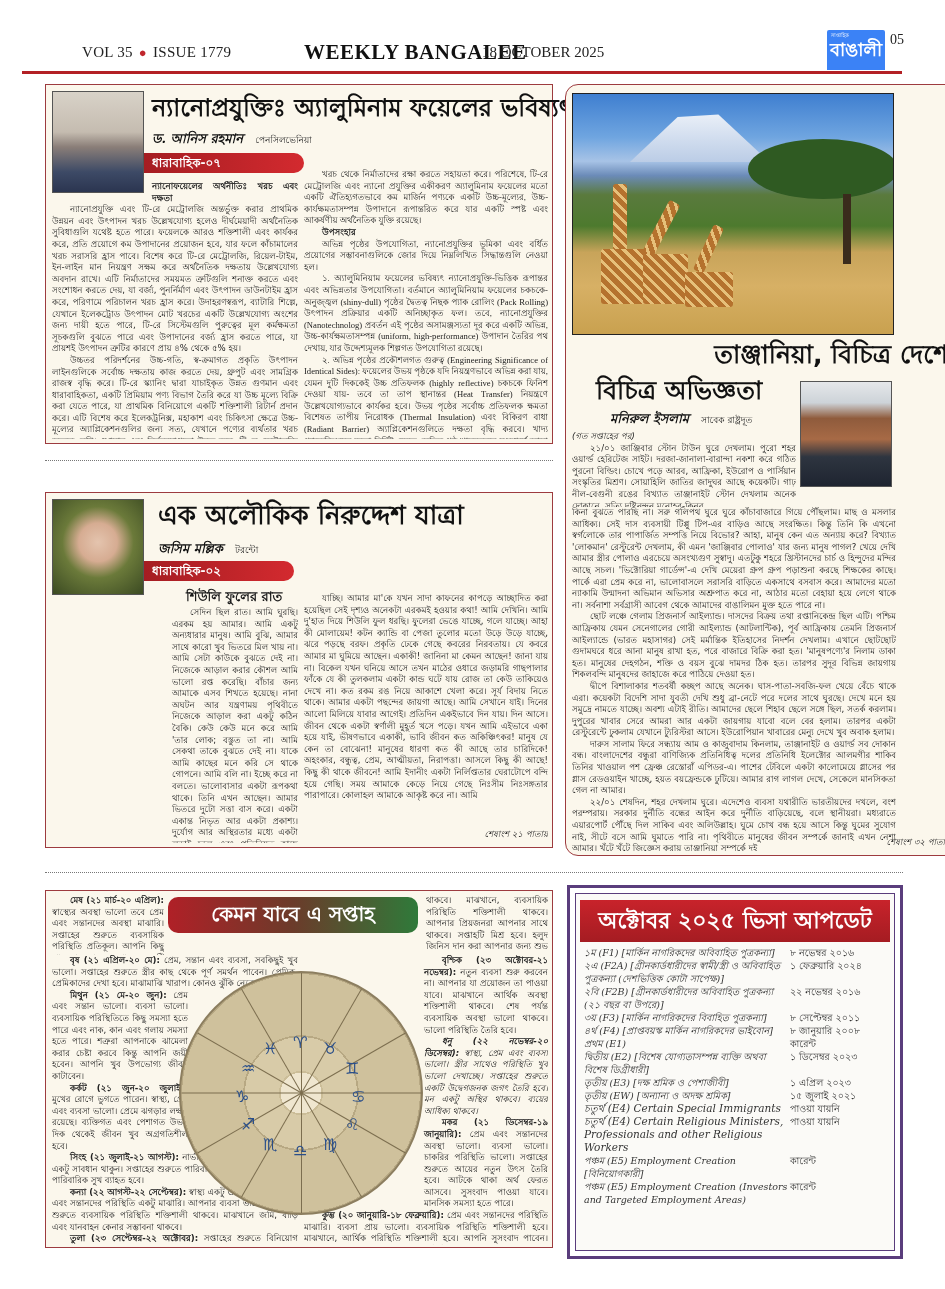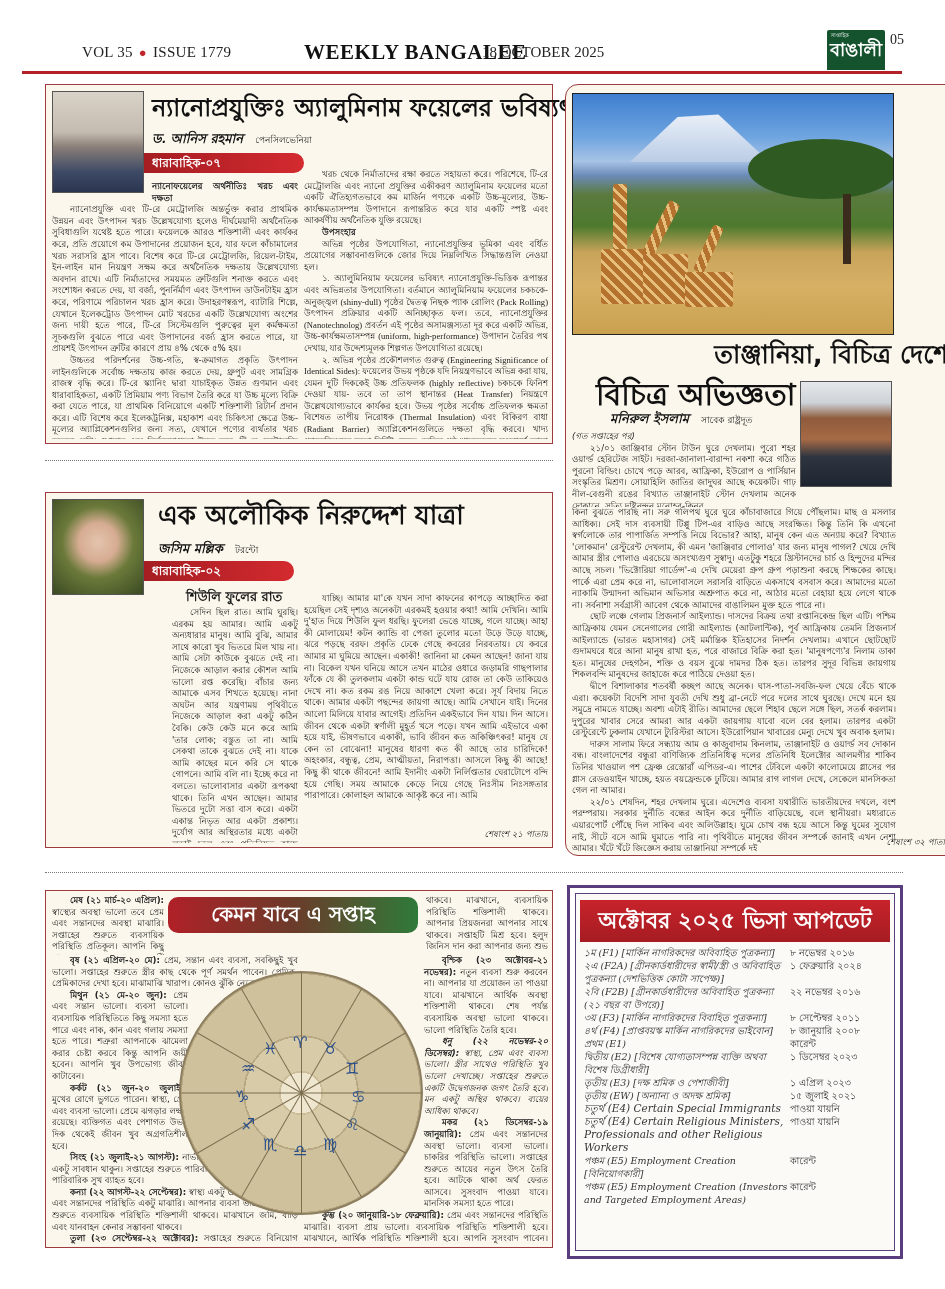--- a/index.html
+++ b/index.html
@@ -5,21 +5,21 @@
   * { box-sizing: border-box; margin: 0; padding: 0; }
   html, body { width: 945px; height: 1289px; background: #ffffff; overflow: hidden; }
   body { position: relative; font-family: "DejaVu Serif", serif; color: #1a1a1a; }
 
   
   .masthead { position: absolute; left: 22px; top: 30px; width: 900px; height: 42px; }
   .mh-vol { position: absolute; left: 60px; top: 14px; font-family: "Liberation Serif", serif; font-size: 15px; color: #222; letter-spacing: .3px; }
   .mh-vol .dot { color: #c0272d; font-size: 13px; margin: 0 6px; }
   .mh-title { position: absolute; left: 180px; top: 10px; font-family: "Liberation Serif", serif; font-weight: bold; font-size: 21px; color: #111; letter-spacing: .5px; }
   .mh-date { position: absolute; left: 320px; top: 14px; font-family: "Liberation Serif", serif; font-size: 15px; color: #222; margin-left: 140px; }
-  .mh-logo { position: absolute; left: 805px; top: 0; width: 58px; height: 40px; background: #14532d; color: #fff; font-family: "DejaVu Sans", sans-serif; font-weight: bold; font-size: 18px; display: flex; align-items: flex-end; justify-content: center; padding-bottom: 3px; border-radius: 2px 2px 0 0; }
+  .mh-logo { position: absolute; left: 805px; top: 0; width: 58px; height: 40px; background: #3b82f6; color: #fff; font-family: "DejaVu Sans", sans-serif; font-weight: bold; font-size: 18px; display: flex; align-items: flex-end; justify-content: center; padding-bottom: 3px; border-radius: 2px 2px 0 0; }
   .mh-logo small { position: absolute; top: 2px; left: 4px; font-size: 5px; font-weight: normal; color: #fff; }
   .mh-page { position: absolute; left: 868px; top: 2px; font-family: "Liberation Serif", serif; font-size: 14px; color: #222; }
   .mh-rule { position: absolute; left: 22px; top: 71px; width: 880px; height: 3px; background: #b32025; }
 
   
   .box { position: absolute; background: #fbf7ec; border: 1.5px solid #9d3b3f; }
   .body-text { font-family: "DejaVu Sans", sans-serif; font-size: 8.6px; line-height: 11.6px; text-align: justify; color: #222; overflow: hidden; }
   .body-text p { text-indent: 18px; }
   .cont { text-align: right; font-style: italic; font-size: 8.6px; }
 
@@ -53,21 +53,21 @@
 
   
   #art3 { left: 565px; top: 84px; width: 394px; height: 772px; border-radius: 13px; }
   #art3 .photo { position: absolute; left: 6px; top: 8px; width: 322px; height: 242px; border: 1.5px solid #222; overflow: hidden;
     background: linear-gradient(180deg,#3f7fd0 0%,#6fa5e0 18%,#a7c3e6 28%,#6b8bb8 34%,#5a7a3d 42%,#4d7a2e 55%,#c8a45a 66%,#d7b065 80%,#c9a14f 100%); }
   #art3 .photo .snow { position: absolute; left: 40px; top: 18px; width: 170px; height: 50px; background: linear-gradient(180deg,#f4f6fa,#bccde6); clip-path: polygon(10% 100%,38% 10%,62% 5%,92% 100%); opacity: .95; }
   #art3 .photo .tree { position: absolute; left: 175px; top: 45px; width: 150px; height: 60px; background: #2f5a22; border-radius: 50%; }
   #art3 .photo .trunk { position: absolute; left: 270px; top: 100px; width: 8px; height: 70px; background: #3a2b1c; }
   #art3 .photo .giraffe { position: absolute; background: repeating-linear-gradient(45deg,#b5722e 0 5px,#e6c07a 5px 8px); border-radius: 3px; }
   #art3 .headline1 { position: absolute; right: 10px; top: 250px; font-size: 25px; }
-  #art3 .headline2 { position: absolute; left: 30px; top: 286px; font-size: 30px; }
+  #art3 .headline2 { position: absolute; left: 30px; top: 286px; font-size: 25px; }
   #art3 .byline { position: absolute; left: 44px; top: 324px; font-size: 13px; }
   #art3 .portrait { left: 234px; top: 296px; width: 92px; height: 106px; background: linear-gradient(180deg,#e5e7ea 0%,#cdd3d8 20%,#8f5b3c 35%,#a76a46 55%,#2e3540 72%,#1e2430 100%); }
   #art3 .col { position: absolute; left: 6px; top: 346px; width: 224px; height: 76px; }
   #art3 .col-full { position: absolute; left: 6px; top: 422px; width: 324px; height: 344px; }
 
   
   .dots { position: absolute; height: 0; border-top: 1.5px dotted #777; }
 
   
   #horo { left: 45px; top: 890px; width: 508px; height: 358px; }

